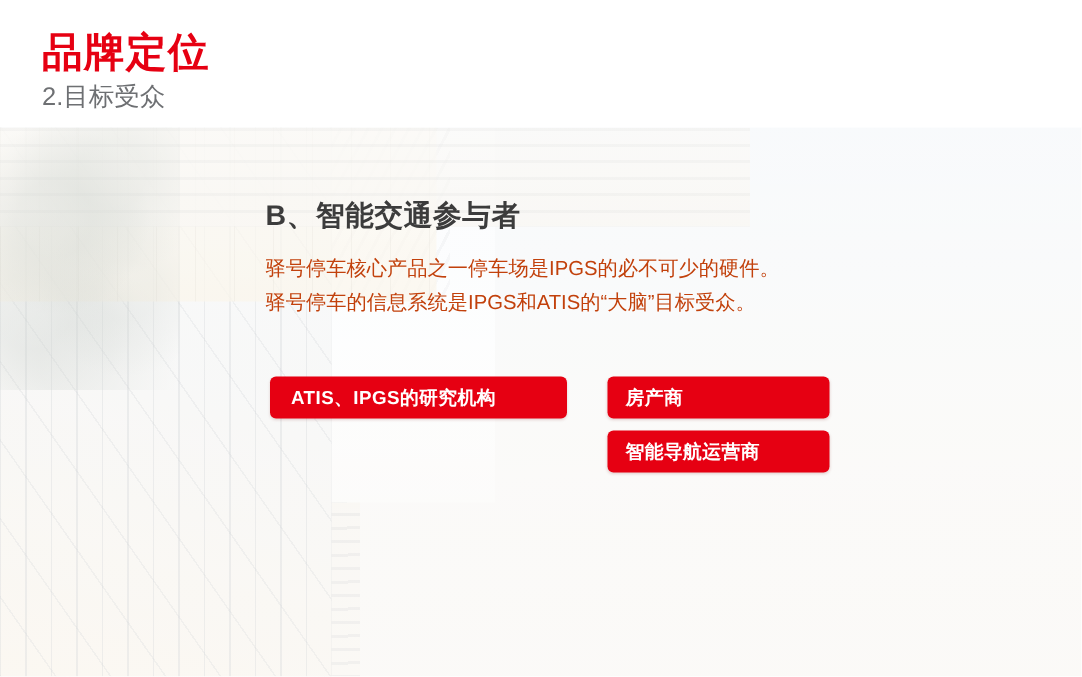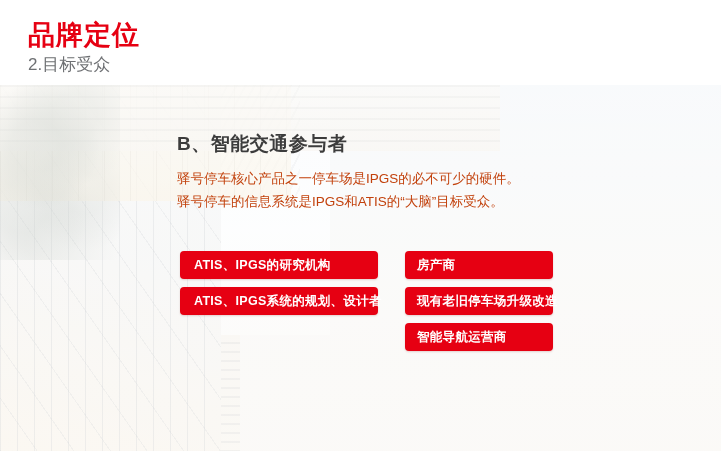--- a/index.html
+++ b/index.html
@@ -222,23 +222,21 @@
 
     <div class="section-heading">B、智能交通参与者</div>
 
     <div class="body-copy">
       <p>驿号停车核心产品之一停车场是IPGS的必不可少的硬件。</p>
       <p>驿号停车的信息系统是IPGS和ATIS的“大脑”目标受众。</p>
     </div>
 
     <div class="tag-col col-left">
       <div class="tag">ATIS、IPGS的研究机构</div>
-      <div class="tag">ATIS、IPGS系统的规划、设计者</div>
     </div>
 
     <div class="tag-col col-right">
       <div class="tag">房产商</div>
-      <div class="tag">现有老旧停车场升级改造</div>
       <div class="tag">智能导航运营商</div>
     </div>
 
   </div>
 </div>
 
 </body></html>

